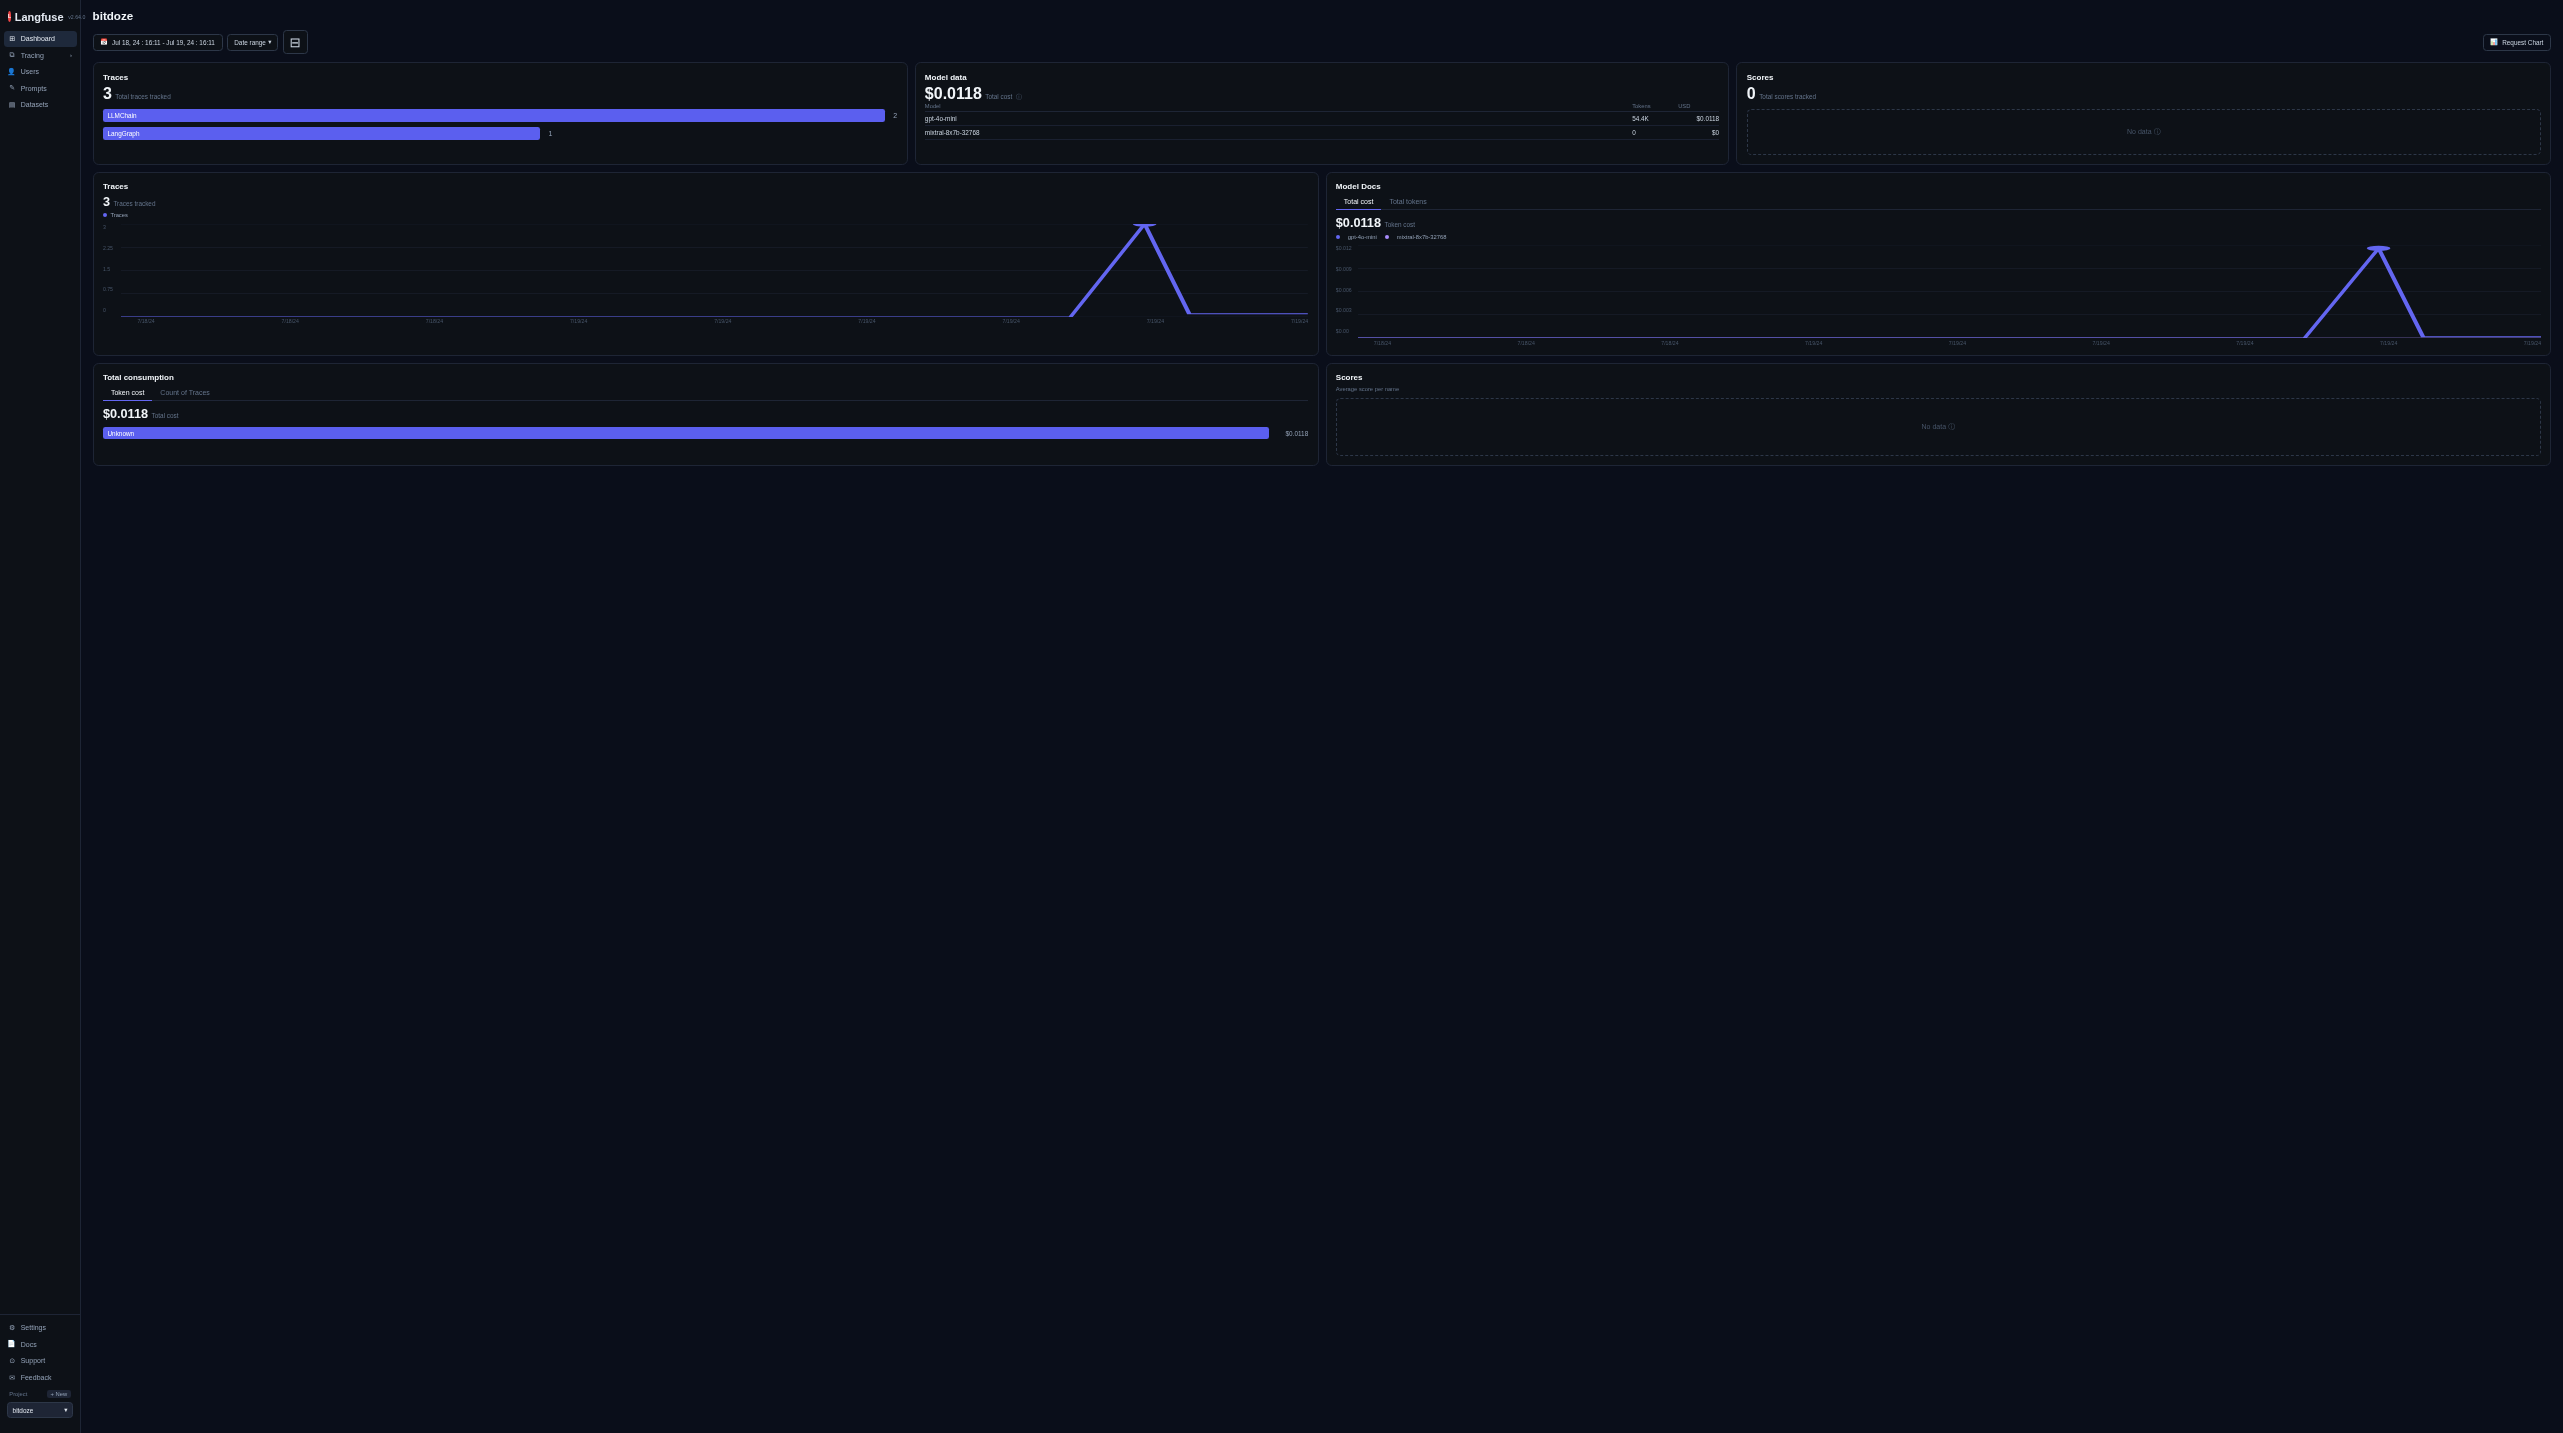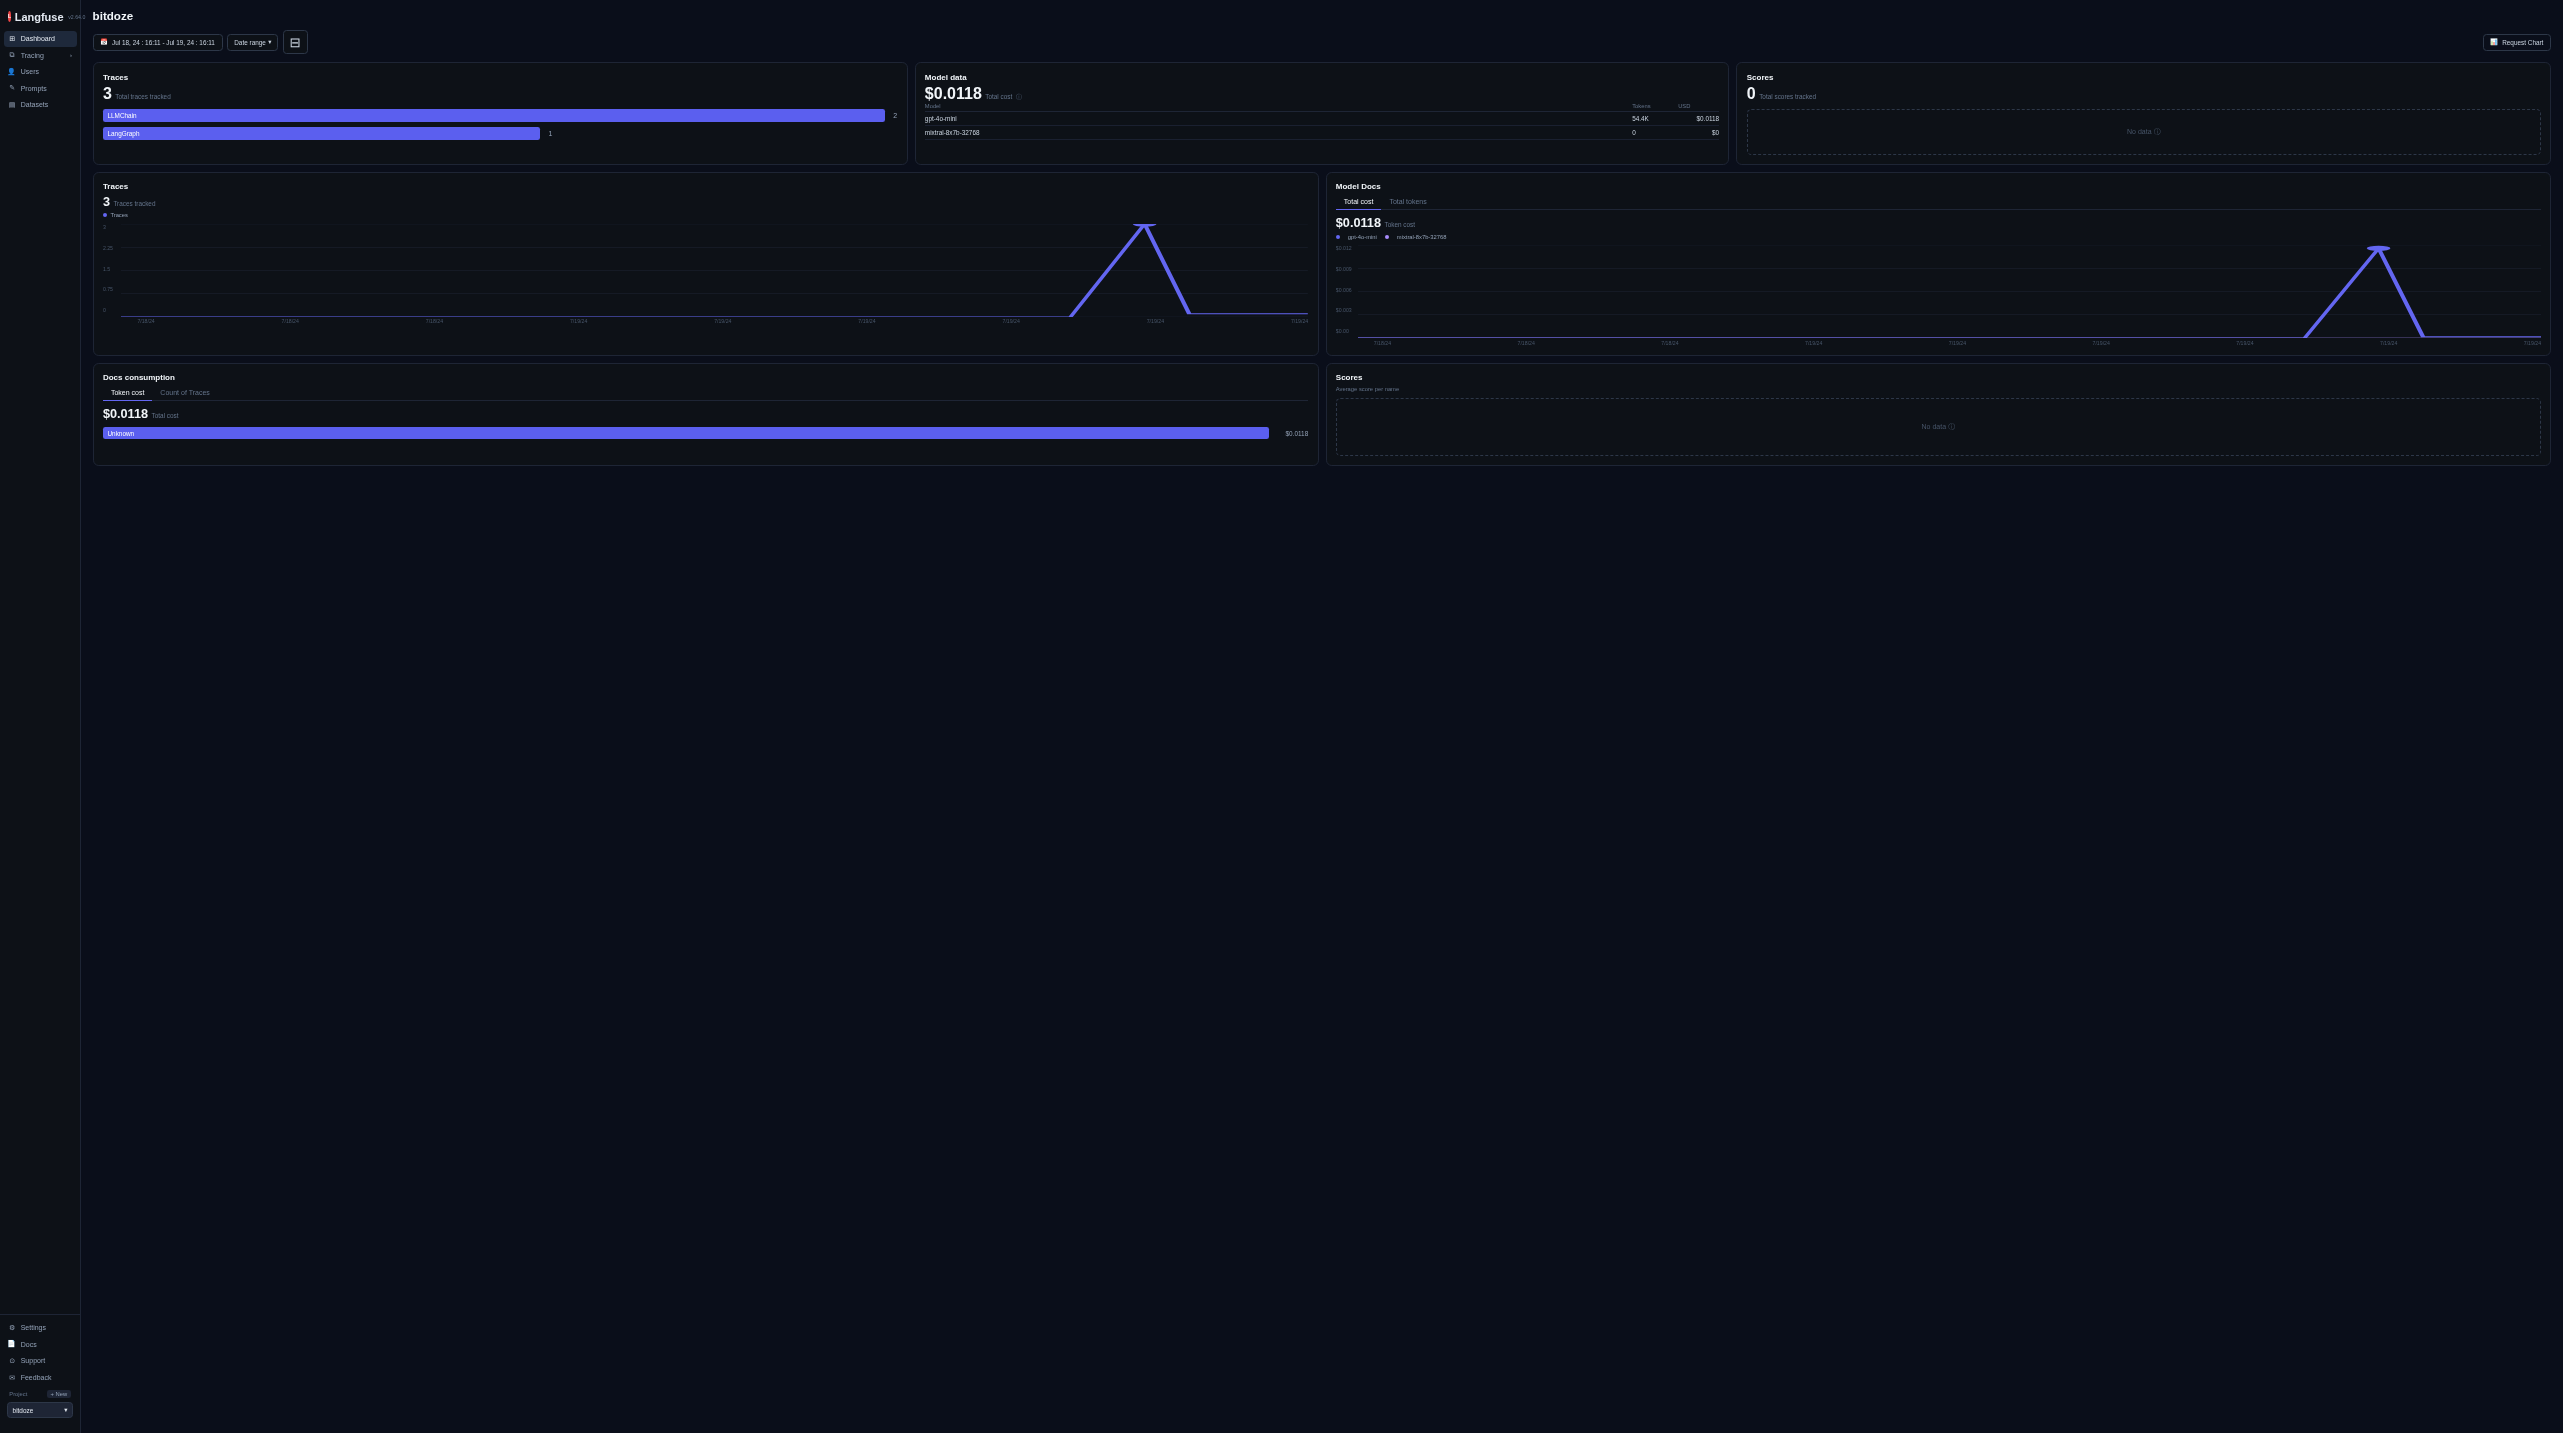--- a/index.html
+++ b/index.html
@@ -550,21 +550,21 @@
           <span>7/19/24</span>
           <span>7/19/24</span>
         </div>
       </div>
     </div>
   </div>
 
   <div class="cards-row cards-row-2">
 
     <div class="card">
-      <div class="card-title">Docs consumption</div>
+      <div class="card-title">Total consumption</div>
       <div class="tab-bar">
         <div class="tab-btn active">Token cost</div>
         <div class="tab-btn">Count of Traces</div>
       </div>
       <div class="card-metric" style="font-size:12.7px;margin-bottom:3.5px;">
         <span>$0.0118</span>
         <span class="card-metric-sub">Total cost</span>
       </div>
       <div class="user-bar-row">
         <div class="user-bar-track" style="flex:1">

